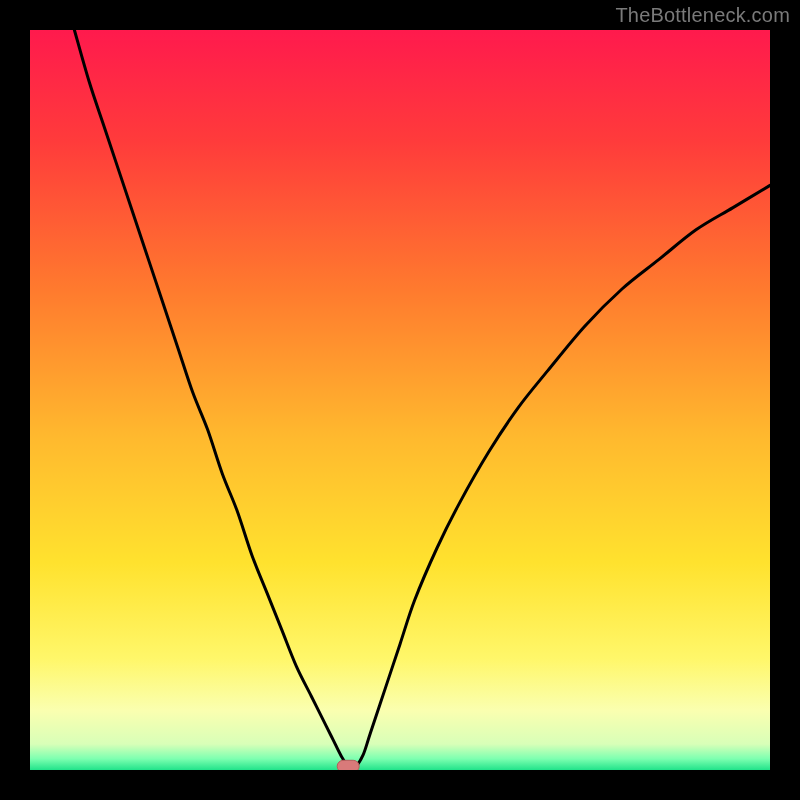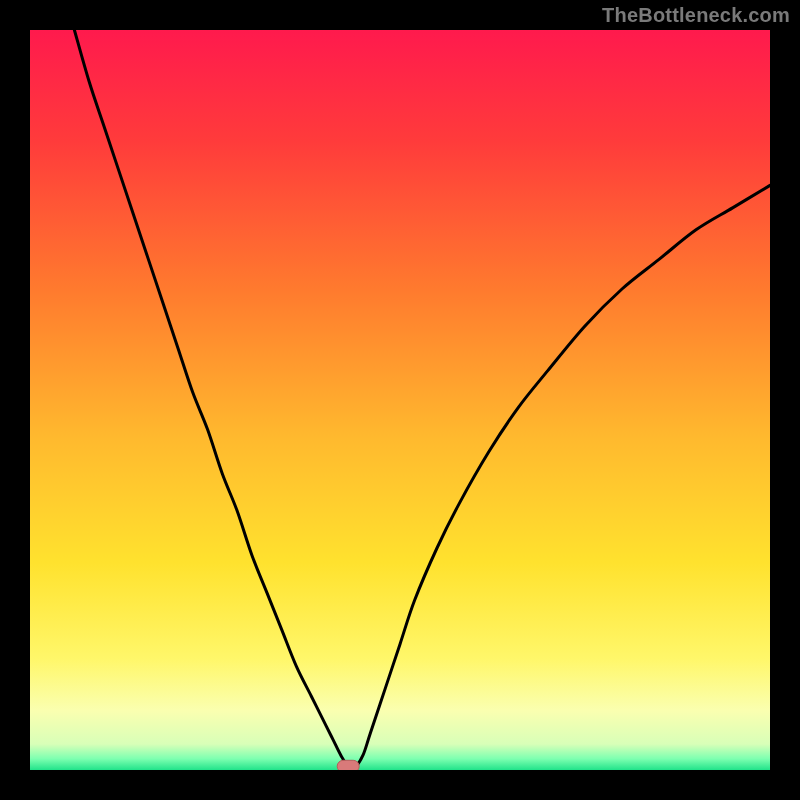--- a/index.html
+++ b/index.html
@@ -18,21 +18,21 @@
     width: 800px;
     height: 800px;
     background: #000;
   }
   .watermark {
     position: absolute;
     top: 4px;
     right: 10px;
     color: #7a7a7a;
     font-size: 20px;
-    font-weight: 700;
+    font-weight: 400;
     letter-spacing: 0.2px;
     user-select: none;
   }
   .plot {
     position: absolute;
     left: 30px;
     top: 30px;
     width: 740px;
     height: 740px;
   }

